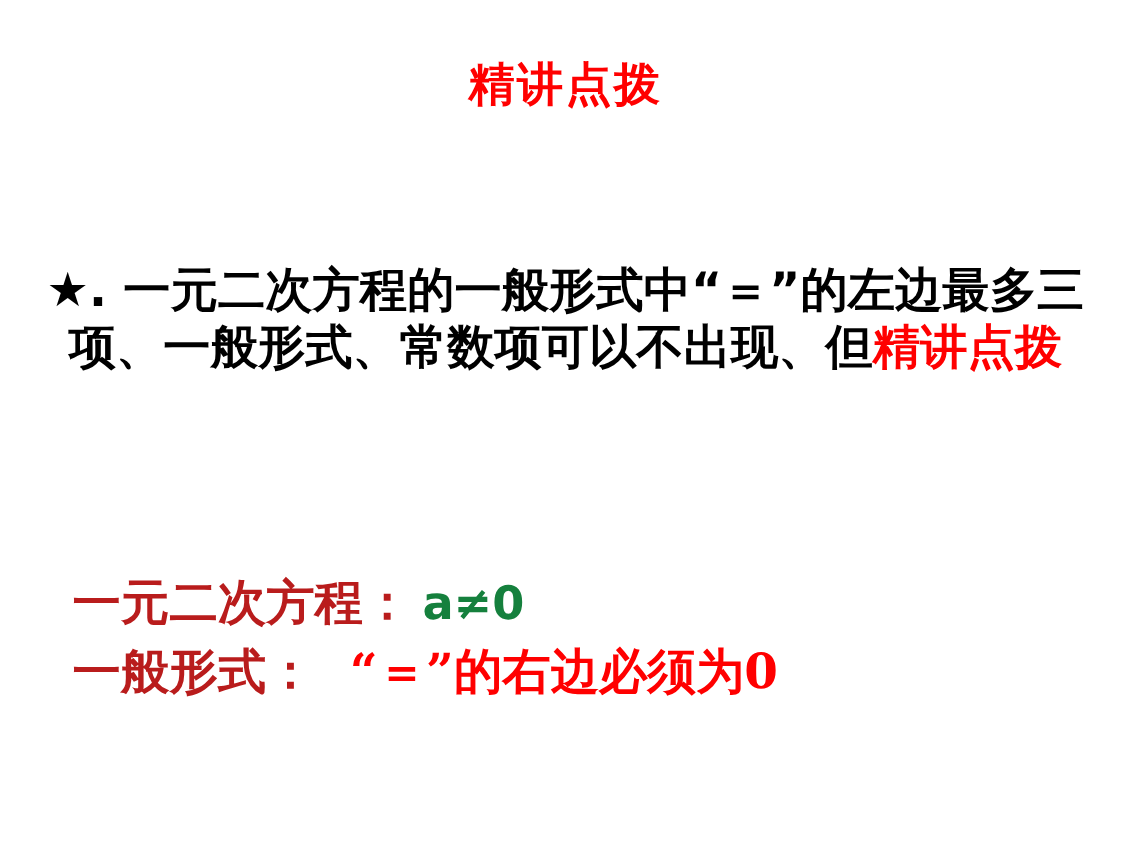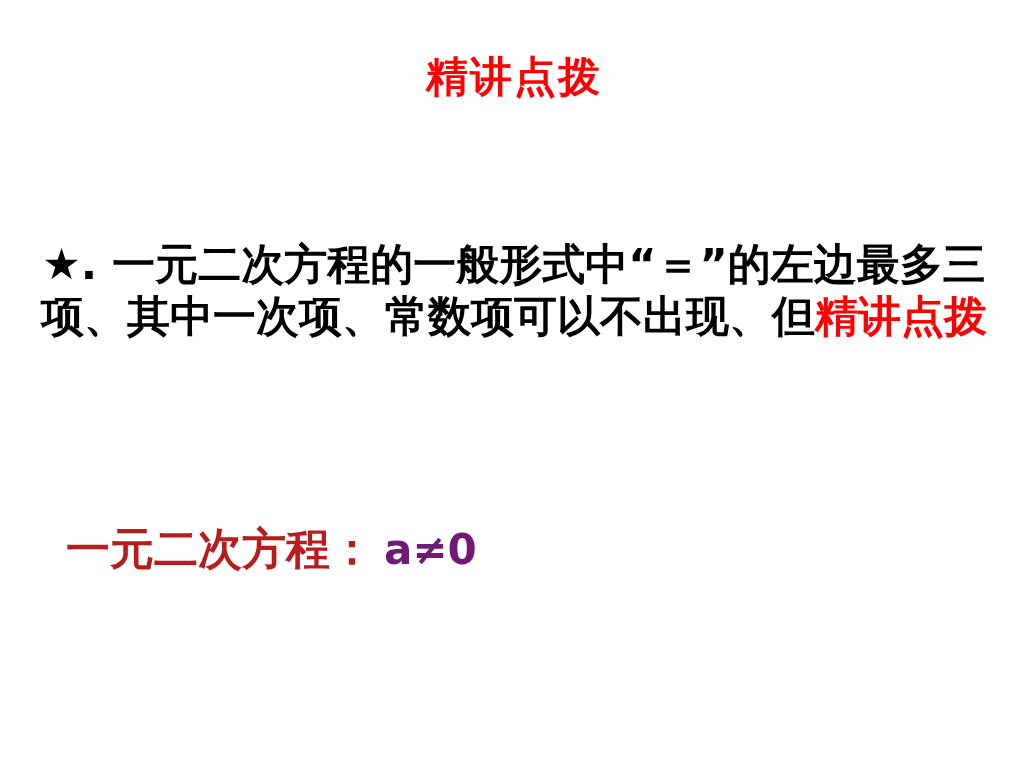--- a/index.html
+++ b/index.html
@@ -70,21 +70,21 @@
     color: #000000;
     text-align: left;
   }
   .summary .row {
     display: block;
     white-space: nowrap;
     height: 62px;
   }
   .summary .label { color: #b91c1c; }
   .summary .value-blk {
-    color: #701a75;
+    color: #15803d;
     font-family: "DejaVu Sans", "Liberation Sans", sans-serif;
     font-weight: bold;
     font-size: 42px;
   }
   .summary .value-red {
     color: #ff0000;
     font-family: "DejaVu Serif", "Liberation Serif", serif;
     font-weight: bold;
   }
   .gap-sm { display: inline-block; width: 10px; }
@@ -94,26 +94,27 @@
 <body>
 
 <div class="slide">
 
   <div class="slide-title">精讲点拨</div>
 
   <div class="body-block">
 
     <span class="line"><span class="blk">★. 一元二次方程的一般形式中“＝”的左边最多三</span></span>
 
-    <span class="line"><span class="blk">项、其中一次项、常数项可以不出现、但</span><span class="red">精讲点拨</span></span>
+    <span class="line"><span class="blk">项、一般形式、常数项可以不出现、但</span><span class="red">精讲点拨</span></span>
 
 
 
   </div>
 
   <div class="summary">
 
     <span class="row"><span class="label">一元二次方程：</span><span class="gap-sm"></span><span class="value-blk">a≠0</span></span>
 
+    <span class="row"><span class="label">一般形式：</span><span class="gap-md"></span><span class="value-red">“＝”的右边必须为0</span></span>
 
   </div>
 
 </div>
 
 </body></html>

